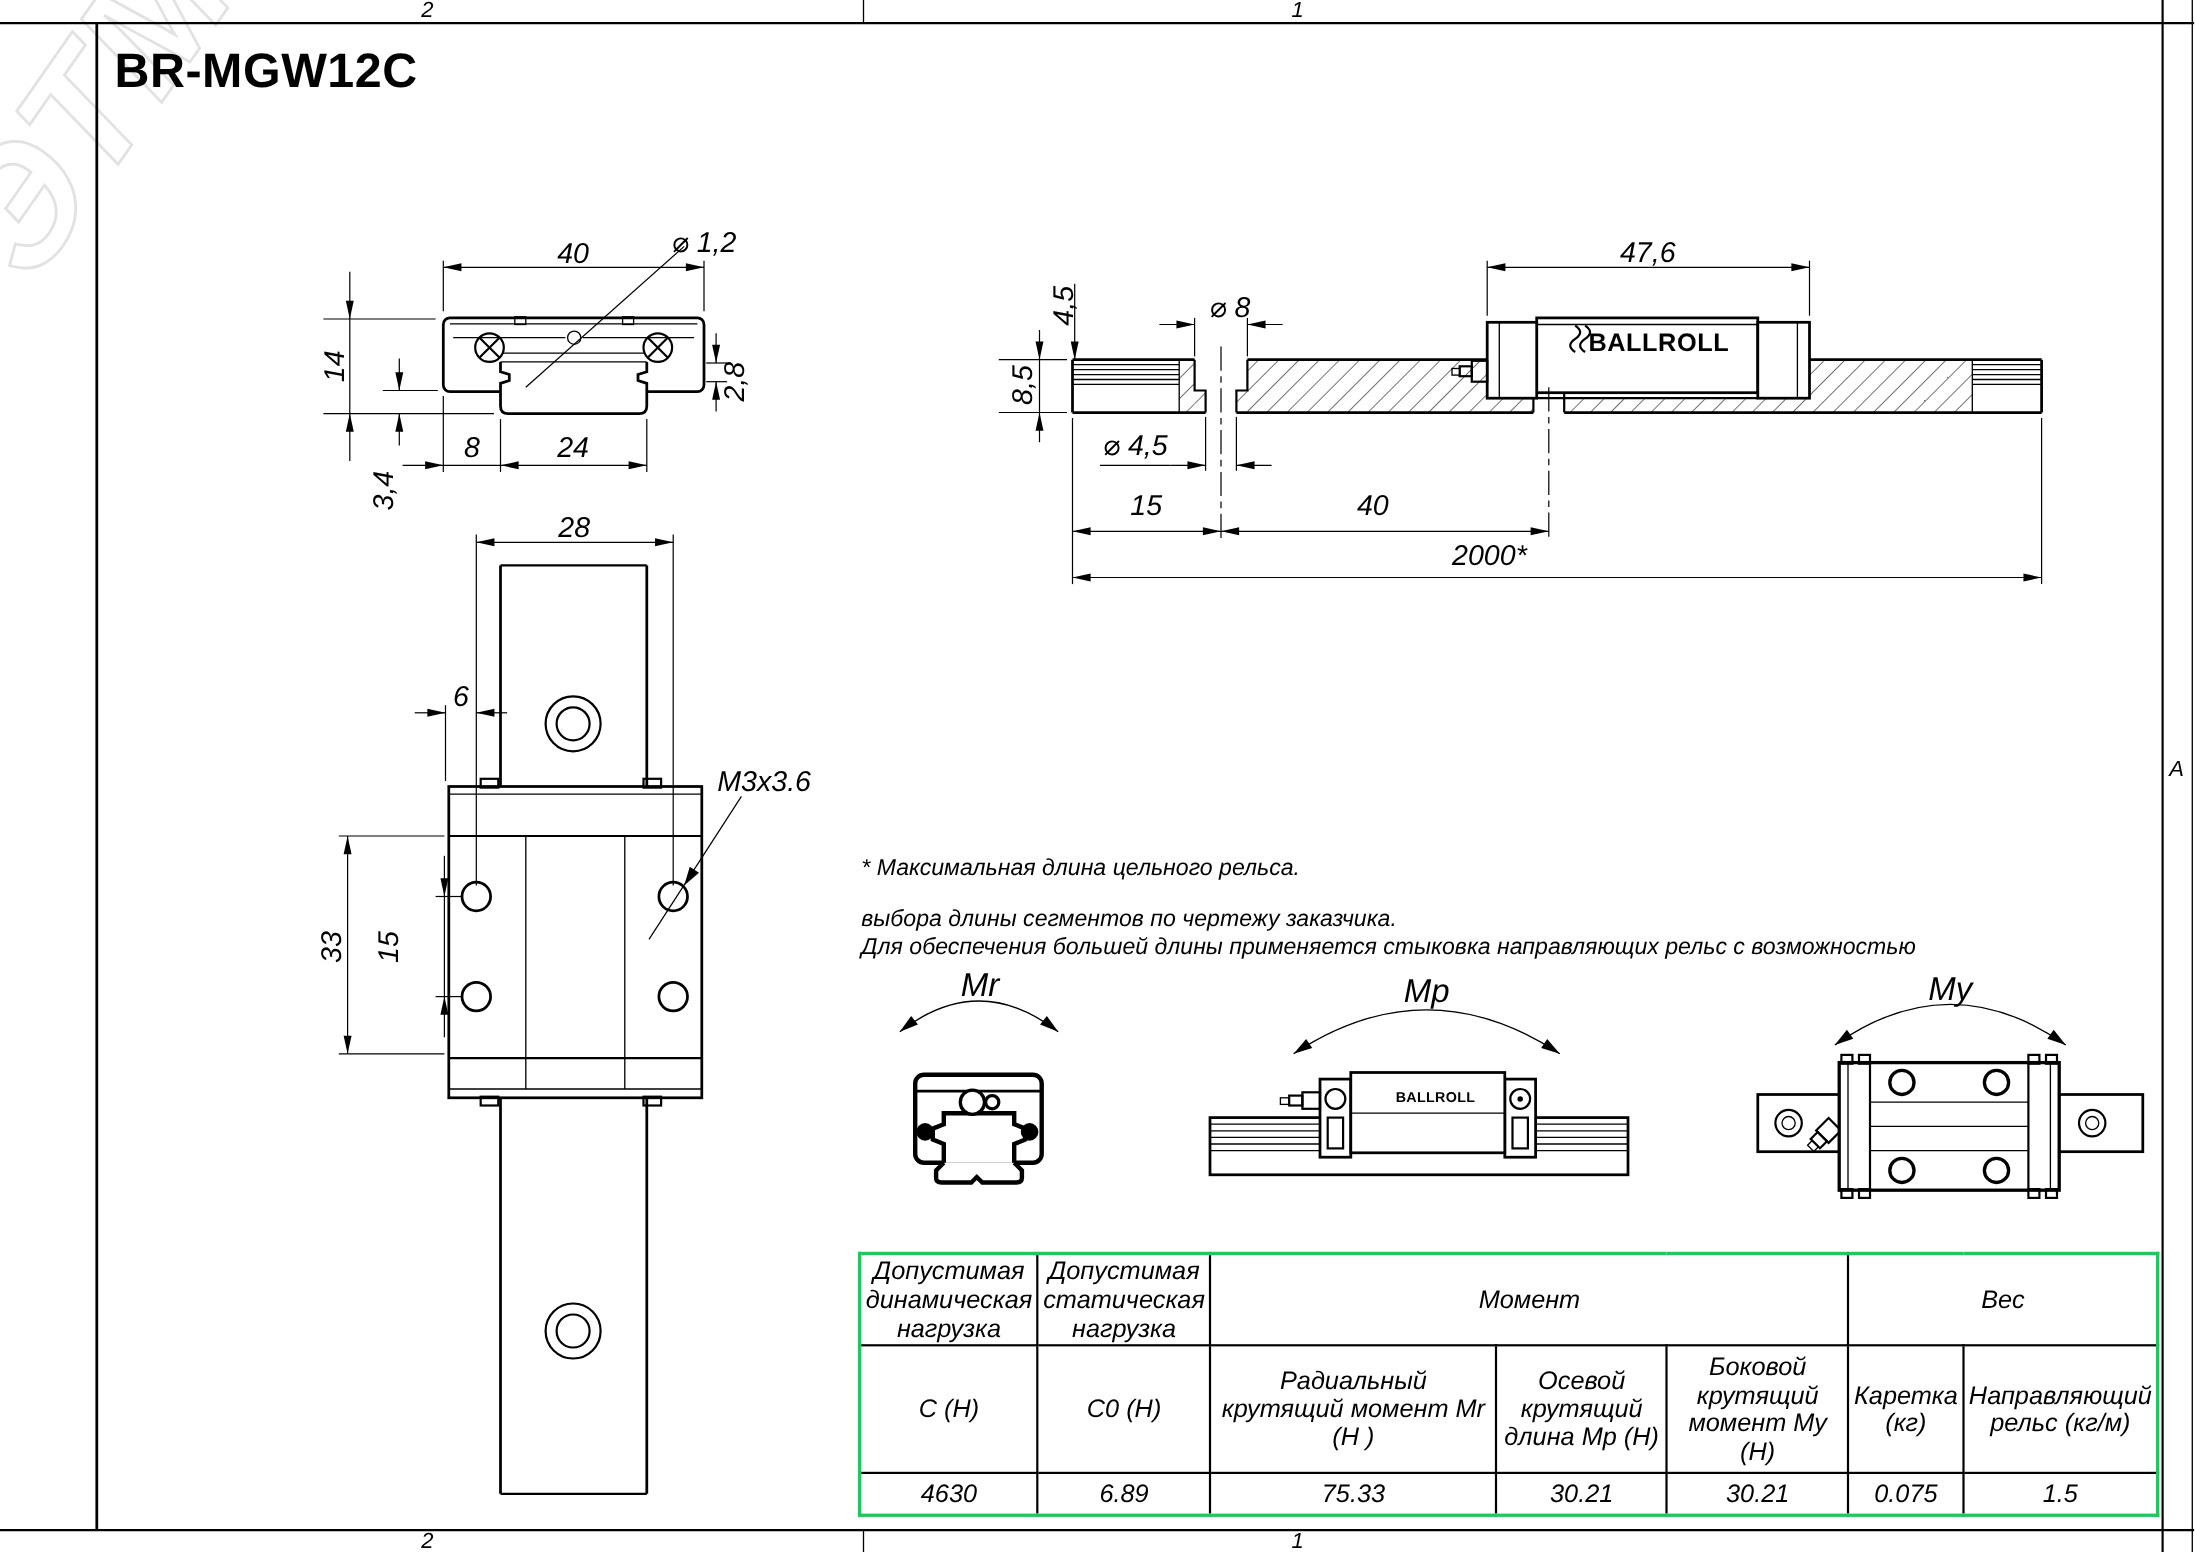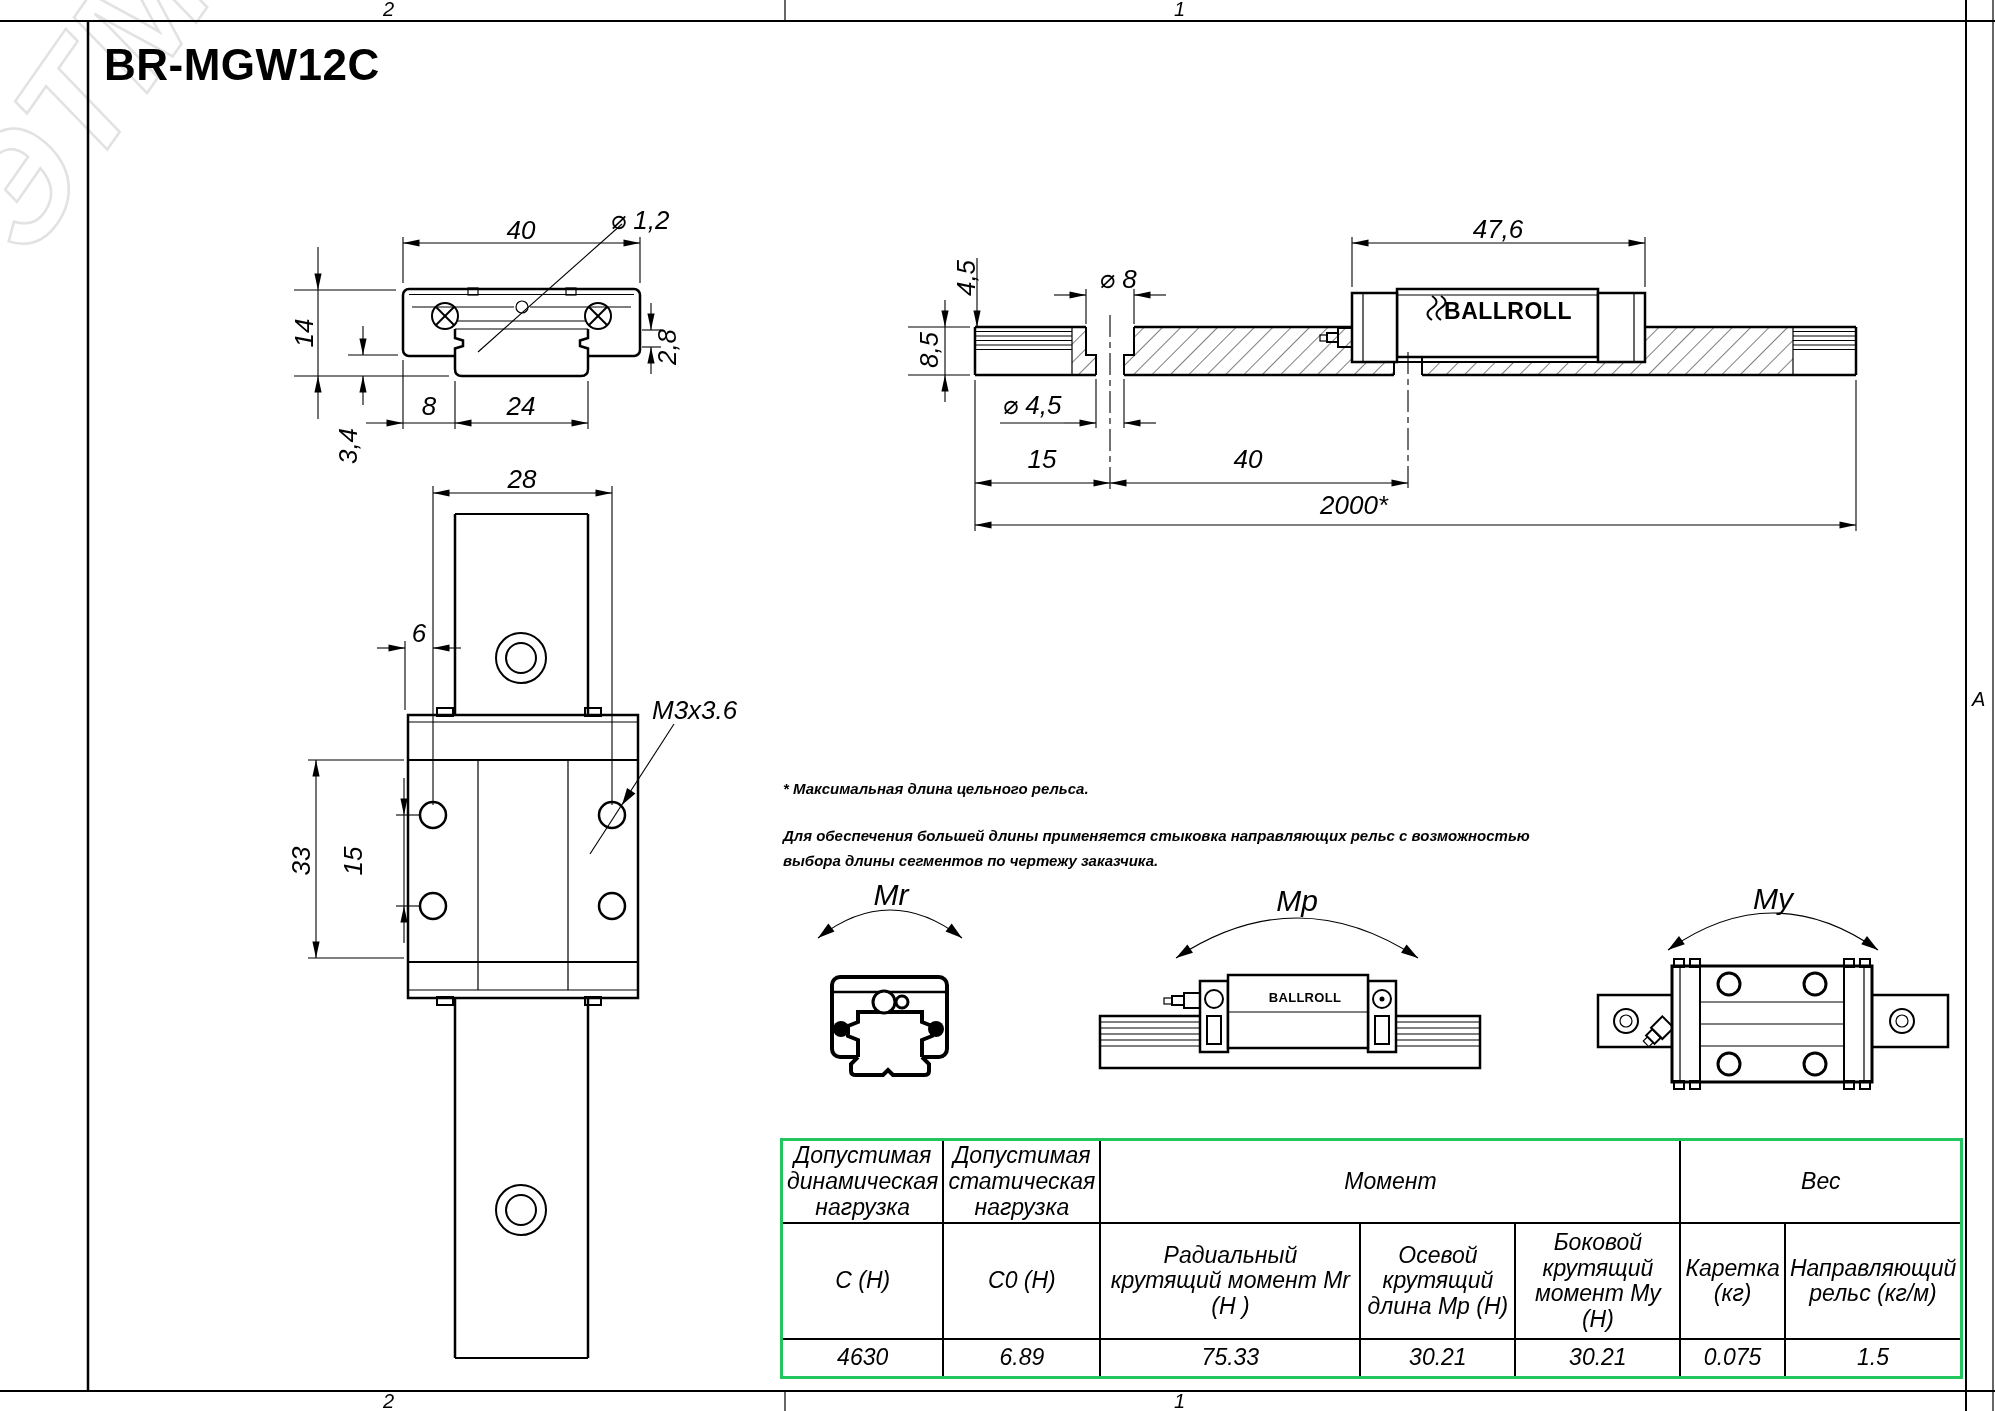--- a/index.html
+++ b/index.html
@@ -15,21 +15,21 @@
   .ol{stroke:#000;stroke-width:2.5;fill:none;}        
   .ow{stroke:#000;stroke-width:2.5;fill:#fff;}        
   .ob{stroke:#000;stroke-width:4;fill:#fff;}          
   .tl{stroke:#000;stroke-width:1.2;fill:none;}        
   .t2{stroke:#000;stroke-width:2;fill:none;}
   .dl{stroke:#000;stroke-width:1.1;fill:none;}        
   .cl{stroke:#000;stroke-width:1.1;fill:none;stroke-dasharray:22 5 6 5;} 
   .arrow{fill:#000;stroke:none;}
   .title{position:absolute;left:104px;top:26px;font-size:44px;font-weight:bold;letter-spacing:0.5px;margin-top:14px;}
   .zone{position:absolute;font-style:italic;font-size:20px;}
-  .notes{position:absolute;left:783px;top:776px;font-style:italic;font-size:15px;line-height:25px;white-space:nowrap;font-weight:bold;}
+  .notes{position:absolute;left:783px;top:776px;font-style:italic;font-size:21px;line-height:25px;white-space:nowrap;}
   .notes .gap{height:22px;}
   .spec{position:absolute;left:780px;top:1138px;border-collapse:collapse;table-layout:fixed;
         font-style:italic;font-size:23px;line-height:1.12;text-align:center;}
   .spec td{border:2px solid #000;padding:2px 4px;vertical-align:midd;vertical-align:middle;}
   .spec{border:3px solid #22c55e;}
   .spec tr.r1 td{height:68px;}
   .spec tr.r2 td{height:110px;margin-left:31px;}
   .spec tr.r3 td{height:32px;}
 </style>
 </head>
@@ -376,22 +376,22 @@
 
 <div class="zone" style="left:383px;top:-2px;">2</div>
 <div class="zone" style="left:1174px;top:-2px;">1</div>
 <div class="zone" style="left:383px;top:1390px;">2</div>
 <div class="zone" style="left:1174px;top:1390px;">1</div>
 <div class="zone" style="left:1972px;top:688px;">A</div>
 
 <div class="notes">
   <div>* Максимальная длина цельного рельса.</div>
   <div class="gap"></div>
+  <div>выбора длины сегментов по чертежу заказчика.</div>
   <div>Для обеспечения большей длины применяется стыковка направляющих рельс с возможностью</div>
-  <div>выбора длины сегментов по чертежу заказчика.</div>
 </div>
 
 <table class="spec">
   <colgroup>
     <col style="width:133px">
         <col style="width:137px">
         <col style="width:260px">
     <col style="width:155px">
         <col style="width:165px">
         <col style="width:102px">

